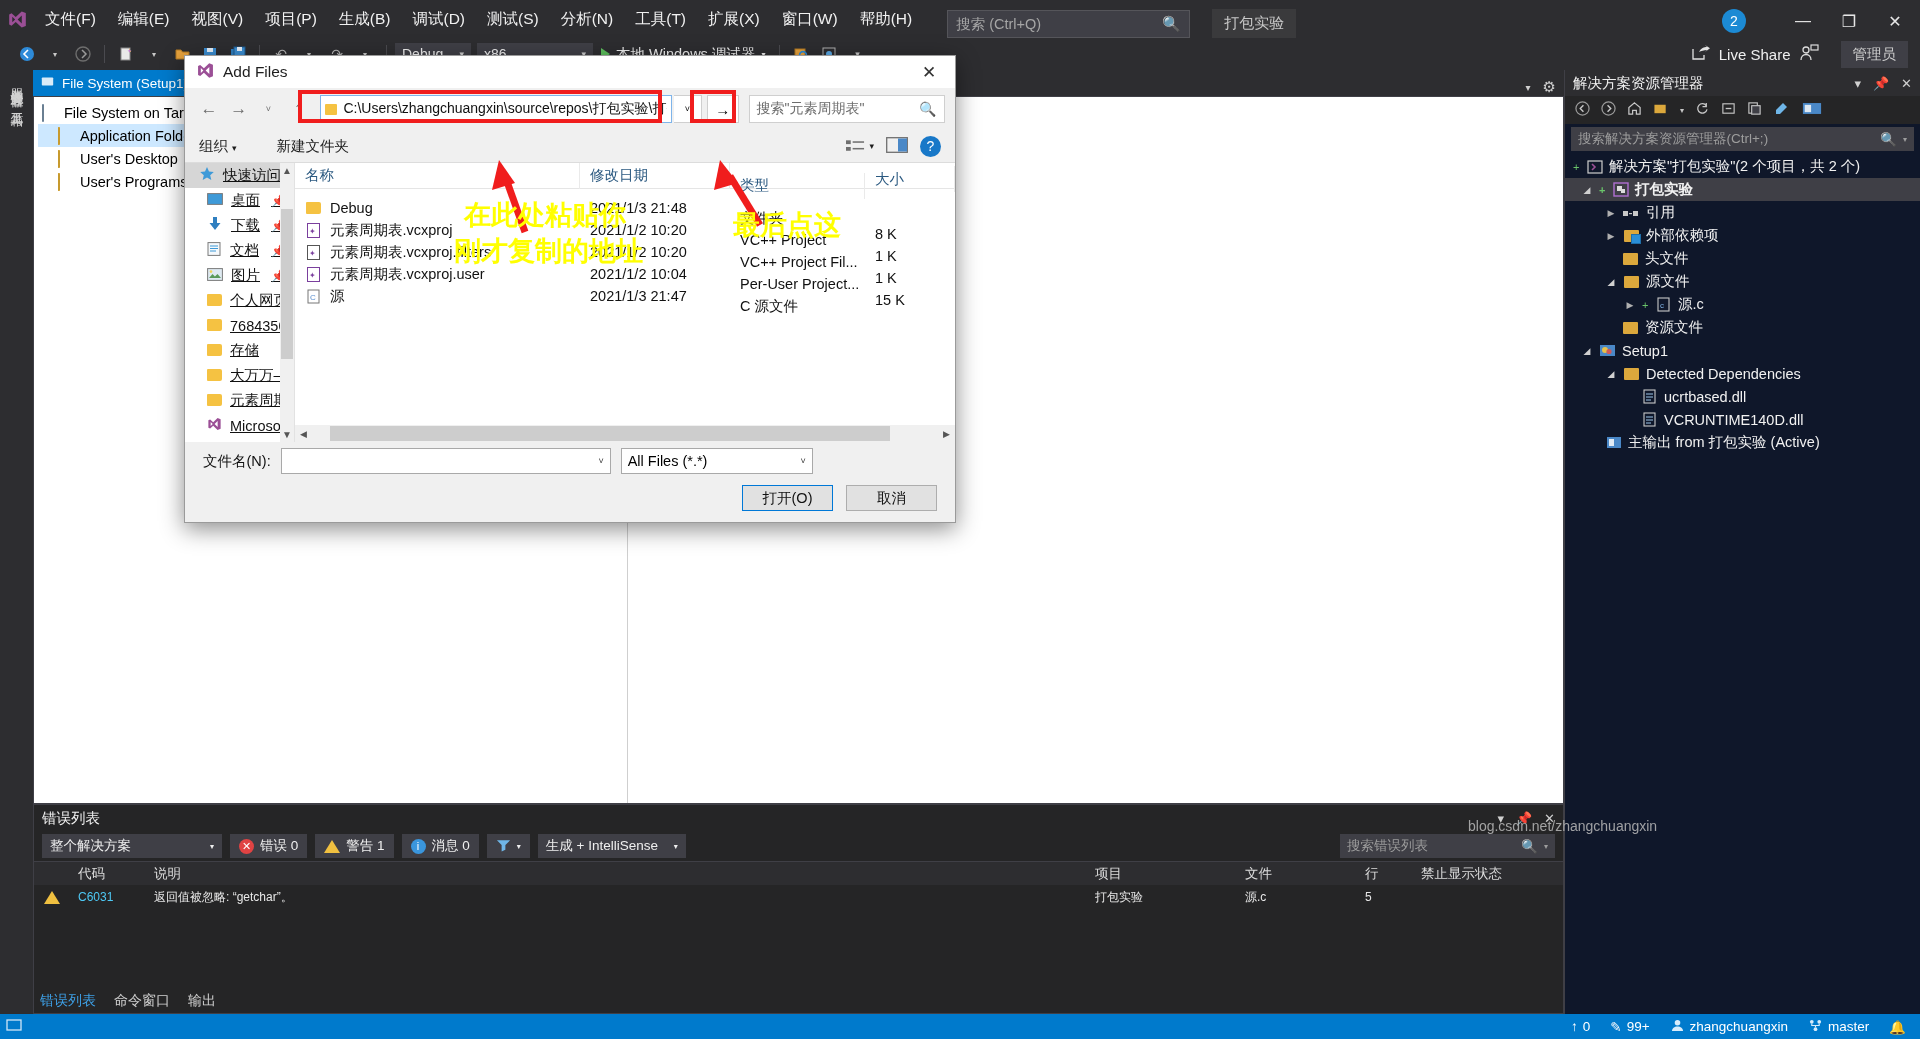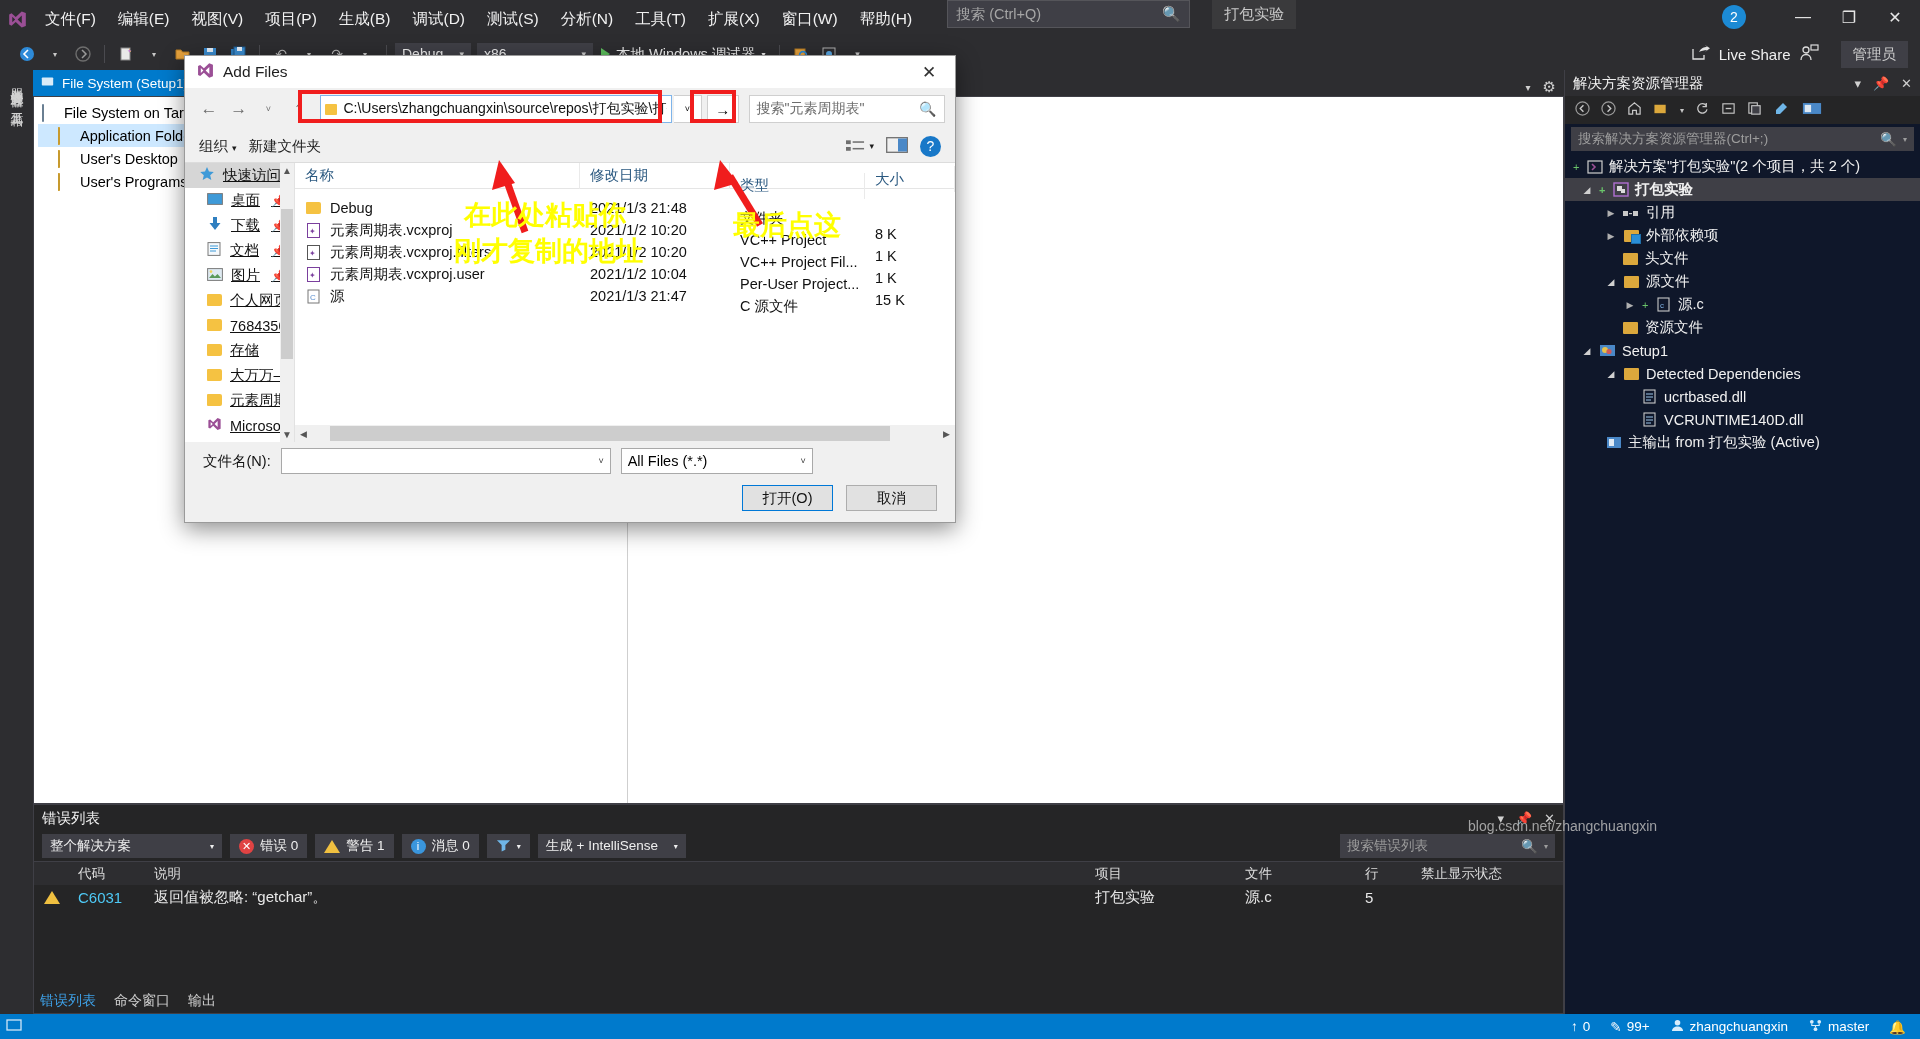--- a/index.html
+++ b/index.html
@@ -6,21 +6,21 @@
   html, body { margin:0; padding:0; }
   body {
     width:1920px; height:1039px;
     font-family:"Liberation Sans","DejaVu Sans",sans-serif;
     background:#2d2d30; color:#f1f1f1;
     font-size:15px; overflow:hidden; position:relative;
   }
   .vs-root { position:absolute; inset:0; background:#2d2d30; }
 
   
-  .titlebar { height:38px; display:flex; align-items:flex-start; background:#2d2d30; position:relative; }
+  .titlebar { height:38px; display:flex; align-items:flex-end; background:#2d2d30; position:relative; }
   .vs-logo { width:34px; height:38px; display:flex; align-items:center; justify-content:center; color:#9b4f96; }
   .menu { display:flex; align-items:center; height:38px; }
   .menu-item { padding:5px 11px; color:#f1f1f1; font-size:15.5px; white-space:nowrap; cursor:default; }
   .qsearch {
     margin-left:24px; width:243px; height:28px; background:#3f3f46;
     border:1px solid #55555a; display:flex; align-items:center;
     padding:0 8px; color:#a6a6a6; font-size:14.5px; position:relative;
   }
   .qsearch .mag { margin-left:auto; color:#d6d6d6; font-size:15px; }
   .proj-chip {
@@ -105,21 +105,21 @@
   .el-combo .caret { margin-left:auto; font-size:8px; padding-left:10px;}
   .el-pill { height:24px; background:#3f3f46; display:flex; align-items:center; gap:6px; padding:0 9px; font-size:13.5px; color:#efefef;}
   .dot-err { width:15px;height:15px;border-radius:50%;background:#e04343;color:#fff;font-size:11px;display:flex;align-items:center;justify-content:center;}
   .dot-warn { width:0;height:0;border-left:8px solid transparent;border-right:8px solid transparent;border-bottom:13px solid #f0c040;position:relative;}
   .dot-info { width:15px;height:15px;border-radius:50%;background:#3a96dd;color:#fff;font-size:11px;display:flex;align-items:center;justify-content:center;}
   .el-search { margin-left:auto; height:24px; width:215px; background:#3f3f46; display:flex; align-items:center; padding:4px 7px;
     font-size:13.5px; color:#9d9d9d;}
   .el-search .mag{margin-left:auto;color:#d5d5d5;}
   .el-head { height:24px; display:flex; align-items:center; background:#2d2d30; font-size:13.5px; color:#dcdcdc; border-top:1px solid #3f3f46;}
   .el-head div, .el-row div { padding:0 8px; overflow:hidden; white-space:nowrap;}
-  .el-row { height:24px; display:flex; align-items:center; font-size:15px; color:#e8e8e8;}
+  .el-row { height:24px; display:flex; align-items:center; font-size:12px; color:#e8e8e8;}
   .c-ico{width:36px;display:flex;justify-content:center;}
   .c-code{width:76px;color:#4ec9f5;}
   .c-desc{flex:1;}
   .c-proj{width:150px;}
   .c-file{width:120px;}
   .c-line{width:56px;}
   .c-sup{flex:0 0 150px;}
   .btabs { position:absolute; left:40px; bottom:25px; display:flex; gap:18px; font-size:14px; padding-bottom:4px;}
   .btab { color:#d0d0d0; }
   .btab.active { color:#3ea0e6; }
@@ -145,21 +145,21 @@
     width:352px; height:28px; background:#fff; border:1px solid #7eb4ea;
     display:flex; align-items:center; padding:0 4px; gap:6px; font-size:14px; color:#111;
   }
   .addr .fico{width:14px;height:11px;background:#f5c242;border-radius:1px;}
   .addr .txt { overflow:hidden; white-space:nowrap; }
   .addr-caret { width:28px;height:28px;background:#fff;border:1px solid #cfcfcf;border-left:none;display:flex;align-items:center;justify-content:center;font-size:9px;}
   .go-btn { width:32px;height:28px;background:#fff;border:1px solid #cfcfcf;display:flex;align-items:center;justify-content:center;font-size:15px;margin-left:3px;}
   .srch { margin-left:8px; width:198px; height:28px; background:#fff; border:1px solid #cfcfcf; display:flex; align-items:center;
     padding:0 7px; color:#6d6d6d; font-size:14px;}
   .srch .mag{margin-left:auto;color:#444;}
-  .cmdbar { height:33px; display:flex; align-items:center; gap:12px; padding:0 14px; background:#f0f0f0; font-size:14.5px; color:#1d1d1d;
+  .cmdbar { height:33px; display:flex; align-items:center; gap:40px; padding:0 14px; background:#f0f0f0; font-size:14.5px; color:#1d1d1d;
     border-bottom:1px solid #dcdcdc;}
   .cmd-right { margin-left:auto; display:flex; align-items:center; gap:12px;}
   .view-btn{display:flex;align-items:center;gap:4px;}
   .help-circ{width:21px;height:21px;border-radius:50%;background:#1878c8;color:#fff;display:flex;align-items:center;justify-content:center;font-size:14px;}
   .body2 { position:absolute; left:0; right:0; top:107px; bottom:80px; display:flex; background:#fff;}
   .navpane { width:153px; background:#fff; border-right:1px solid #e2e2e2; position:relative; overflow:hidden;}
   .np-row{height:25px;display:flex;align-items:center;gap:8px;padding-left:22px;font-size:14.5px;color:#111;white-space:nowrap;text-decoration:underline;}
   .np-row.sel{background:#d6d6d6;}
   .np-pin{margin-left:auto;padding-right:8px;color:#555;font-size:12px;}
   .np-scroll{position:absolute;right:0;top:0;bottom:0;width:14px;background:#f0f0f0;}

